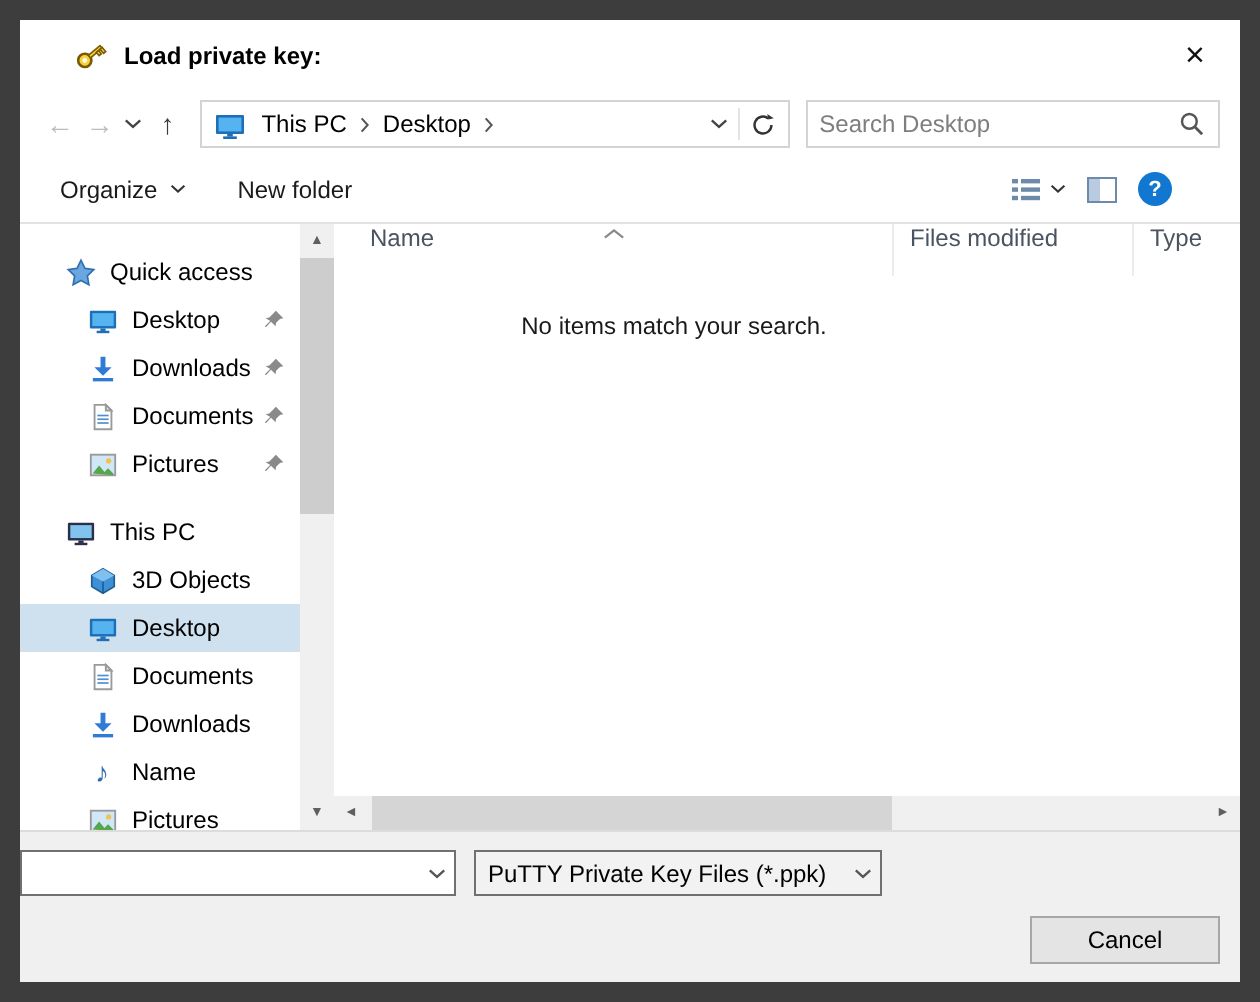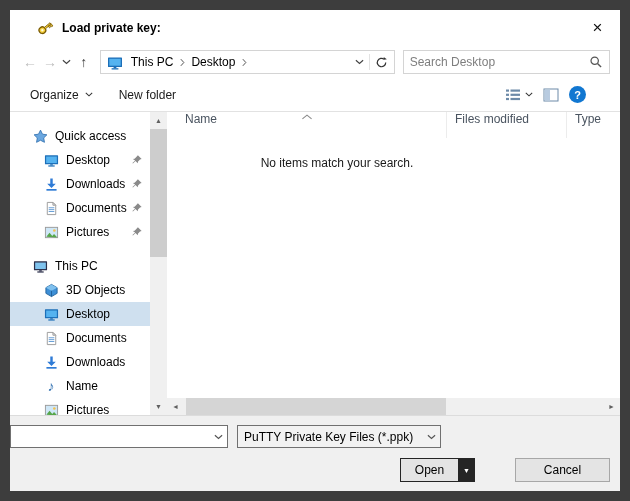--- a/index.html
+++ b/index.html
@@ -443,27 +443,19 @@
       <div class="ftype-combo">
         <span class="val">PuTTY Private Key Files (*.ppk)</span>
         <span class="combo-arrow">
           <svg viewBox="0 0 10 6" width="9" height="6">
               <path d="M1 1l4 3.6L9 1" fill="none" stroke="#555" stroke-width="1.3"></path>
             </svg>
         </span>
       </div>
     </div>
     <div class="btn-row">
-      <div class="open-split">
-        <div class="open-main">
-          <span>Open</span>
-        </div>
-        <div class="open-arrow">
-          <span>▼</span>
-        </div>
-      </div>
       <div class="cancel-btn">
         <span>Cancel</span>
       </div>
     </div>
   </div>
 
 </div>
 
 </body></html>

